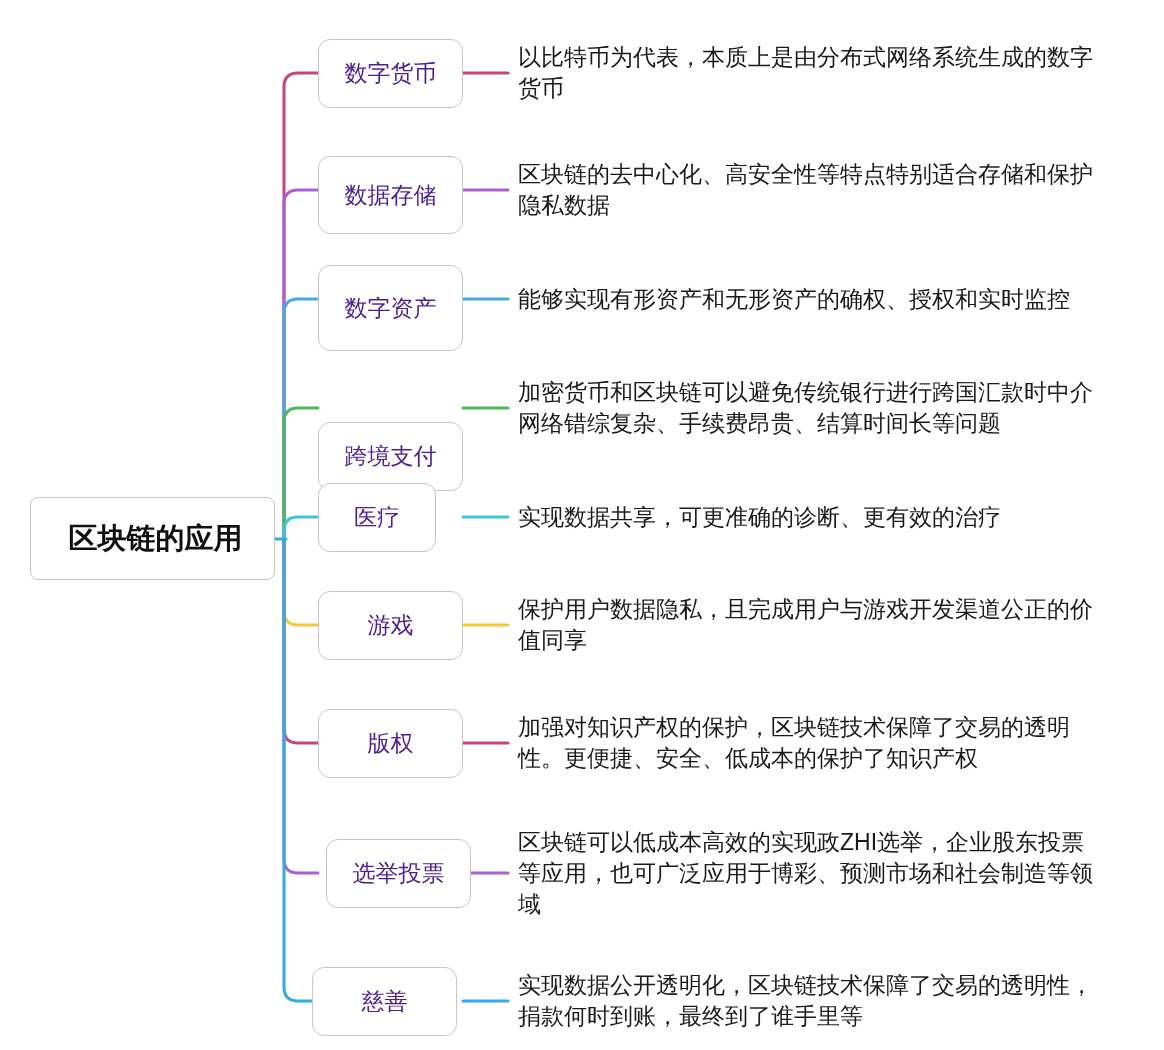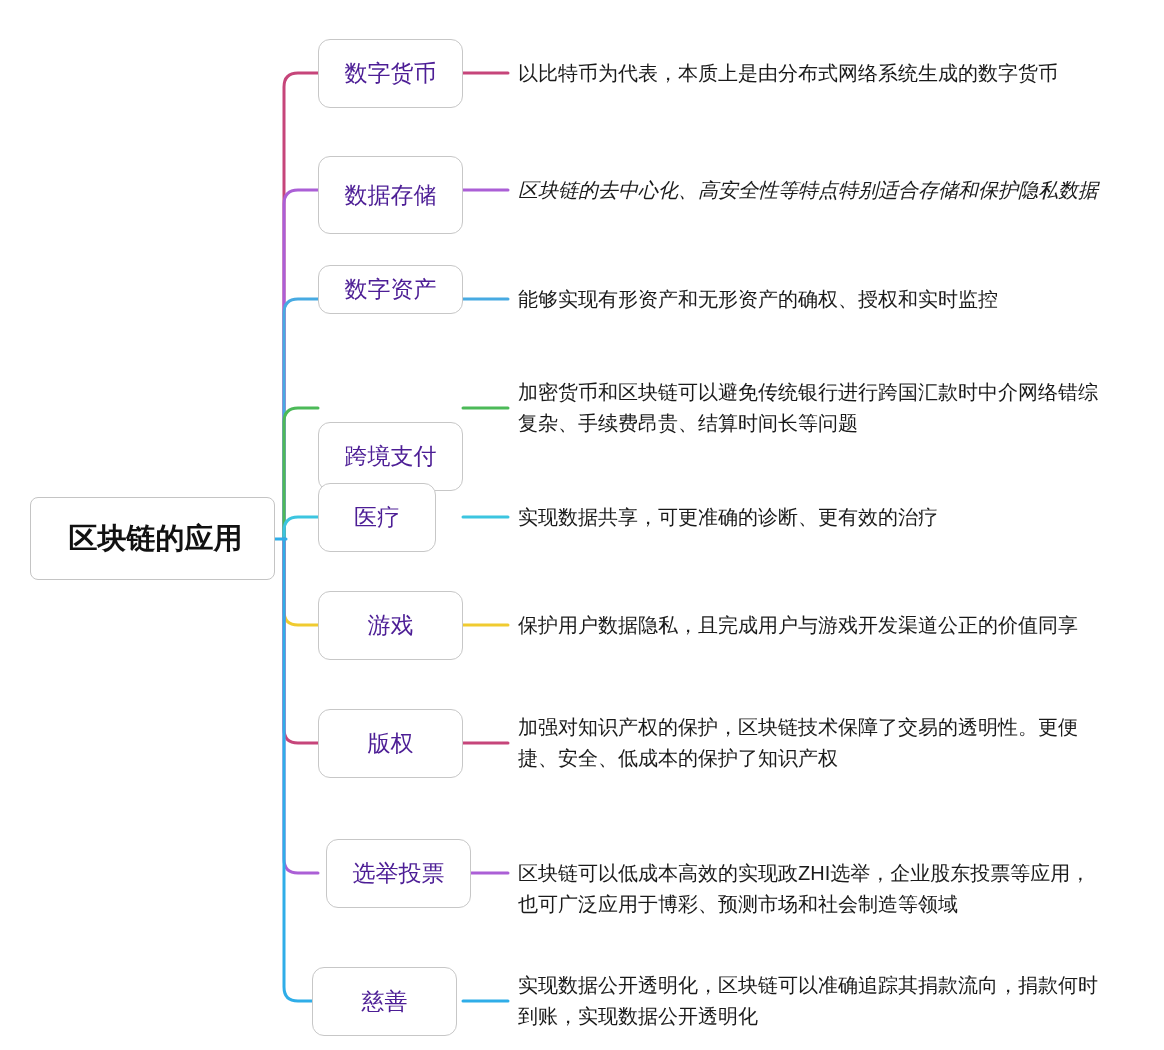--- a/index.html
+++ b/index.html
@@ -43,21 +43,21 @@
   }
   .root-topic-label {
     font-size: 29px;
     font-weight: bold;
     color: #111111;
     white-space: nowrap;
   }
   .desc {
     position: absolute;
     transform: translateY(-50%);
-    font-size: 20px;
+    font-size: 23px;
     line-height: 31px;
     color: #1a1a1a;
     text-align: left;
   }
 </style>
 </head>
 <body>
 
 <div class="canvas">
   <svg id="connector-svg" viewBox="0 0 1164 1050" xmlns="http://www.w3.org/2000/svg">
@@ -87,22 +87,22 @@
   </div>
 
   <div id="branches">
       <div class="topic" style="left: 318px; top: 39px; width: 145px; height: 69px;">
         <span class="topic-label">数字货币</span>
       </div>
       <div class="desc" style="left: 518px; top: 73px; width: 580px;">以比特币为代表，本质上是由分布式网络系统生成的数字货币</div>
       <div class="topic" style="left: 318px; top: 156px; width: 145px; height: 78px;">
         <span class="topic-label">数据存储</span>
       </div>
-      <div class="desc" style="left: 518px; top: 190px; width: 580px; font-style: italic;">区块链的去中心化、高安全性等特点特别适合存储和保护隐私数据</div>
-      <div class="topic" style="left: 318px; top: 265px; width: 145px; height: 49px;">
+      <div class="desc" style="left: 518px; top: 190px; width: 580px;">区块链的去中心化、高安全性等特点特别适合存储和保护隐私数据</div>
+      <div class="topic" style="left: 318px; top: 265px; width: 145px; height: 86px;">
         <span class="topic-label">数字资产</span>
       </div>
       <div class="desc" style="left: 518px; top: 299px; width: 580px;">能够实现有形资产和无形资产的确权、授权和实时监控</div>
       <div class="topic" style="left: 318px; top: 374px; width: 145px; height: 69px; margin-top: 48px;">
         <span class="topic-label">跨境支付</span>
       </div>
       <div class="desc" style="left: 518px; top: 408px; width: 580px;">加密货币和区块链可以避免传统银行进行跨国汇款时中介网络错综复杂、手续费昂贵、结算时间长等问题</div>
       <div class="topic" style="left: 318px; top: 483px; width: 118px; height: 69px;">
         <span class="topic-label">医疗</span>
       </div>
@@ -111,19 +111,19 @@
         <span class="topic-label">游戏</span>
       </div>
       <div class="desc" style="left: 518px; top: 625px; width: 580px;">保护用户数据隐私，且完成用户与游戏开发渠道公正的价值同享</div>
       <div class="topic" style="left: 318px; top: 709px; width: 145px; height: 69px;">
         <span class="topic-label">版权</span>
       </div>
       <div class="desc" style="left: 518px; top: 743px; width: 580px;">加强对知识产权的保护，区块链技术保障了交易的透明性。更便捷、安全、低成本的保护了知识产权</div>
       <div class="topic" style="left: 326px; top: 839px; width: 145px; height: 69px;">
         <span class="topic-label">选举投票</span>
       </div>
-      <div class="desc" style="left: 518px; top: 873px; width: 580px; margin-top: 16px;">区块链可以低成本高效的实现政ZHI选举，企业股东投票等应用，也可广泛应用于博彩、预测市场和社会制造等领域</div>
+      <div class="desc" style="left: 518px; top: 873px; width: 580px;">区块链可以低成本高效的实现政ZHI选举，企业股东投票等应用，也可广泛应用于博彩、预测市场和社会制造等领域</div>
       <div class="topic" style="left: 312px; top: 967px; width: 145px; height: 69px;">
         <span class="topic-label">慈善</span>
       </div>
-      <div class="desc" style="left: 518px; top: 1001px; width: 580px;">实现数据公开透明化，区块链可以准确追踪其捐款流向，捐款何时到账，实现数据公开透明化</div>
+      <div class="desc" style="left: 518px; top: 1001px; width: 580px;">实现数据公开透明化，区块链技术保障了交易的透明性，捐款何时到账，最终到了谁手里等</div>
     </div>
 </div>
 
 </body></html>

